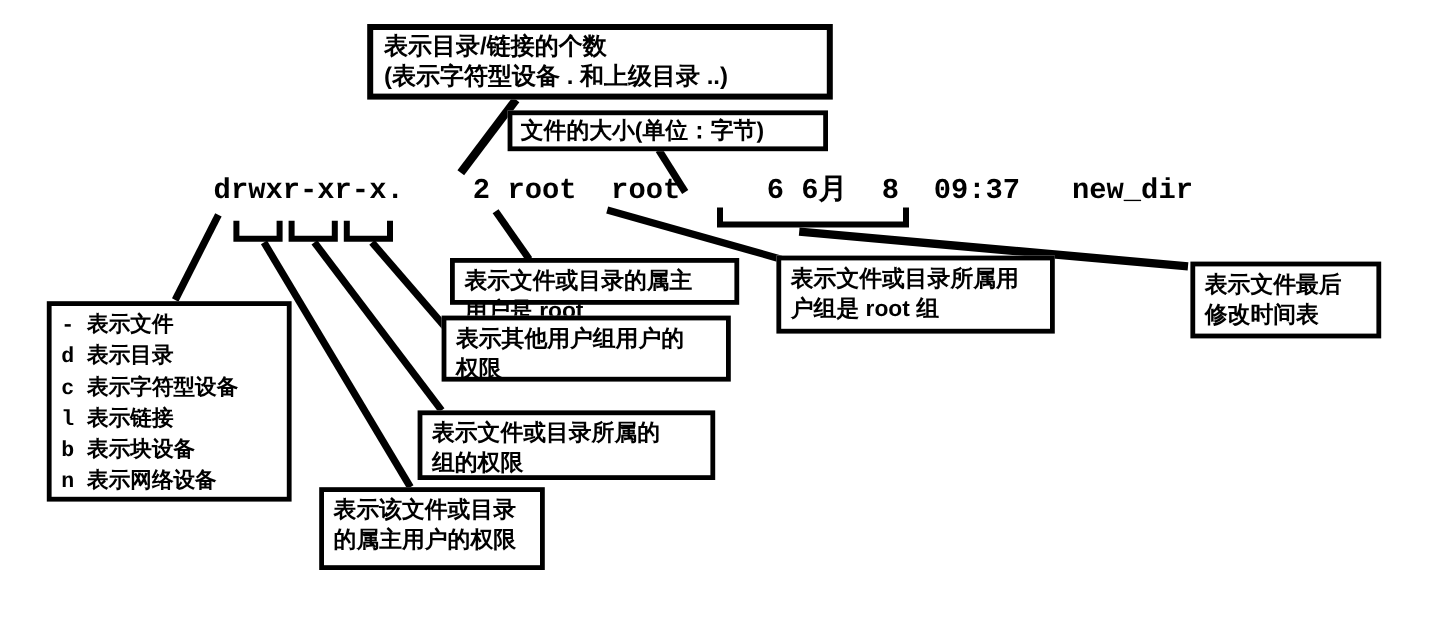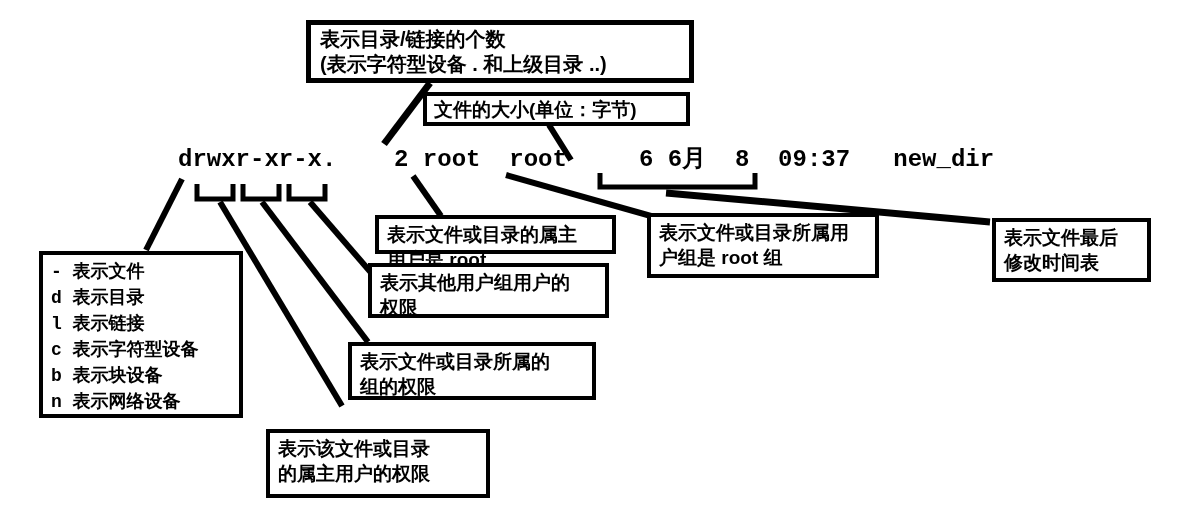--- a/index.html
+++ b/index.html
@@ -62,21 +62,21 @@
     line-height: 25px; padding: 1px 7px;
   }
   #box-file-types {
     left: 18px; top: 251px; width: 204px; height: 167px;
     font-family: "Liberation Mono", "DejaVu Sans Mono", monospace;
     font-size: 18px; line-height: 26px; padding: 4px 8px; margin-left: 21px;
   }
   #box-owner-user  { left: 375px; top: 215px; width: 241px; height: 39px; }
   #box-others-perm { left: 368px; top: 263px; width: 241px; height: 55px; }
   #box-group-perm  { left: 348px; top: 342px; width: 248px; height: 58px; }
-  #box-owner-perm  { left: 266px; top: 429px; width: 224px; height: 69px; }
+  #box-owner-perm  { left: 266px; top: 406px; width: 188px; height: 69px; }
   #box-group-root  { left: 647px; top: 213px; width: 232px; height: 65px; }
   #box-mtime       { left: 992px; top: 218px; width: 159px; height: 64px; }
 </style>
 </head>
 <body>
 
 <div id="stage">
 
   <svg id="connectors" viewBox="0 0 1194 516" xmlns="http://www.w3.org/2000/svg">
 
@@ -103,22 +103,22 @@
     <div class="bline">(表示字符型设备 .  和上级目录 ..)</div>
   </div>
 
   <div class="box" id="box-file-size">
     <div class="bline">文件的大小(单位：字节)</div>
   </div>
 
   <div class="box" id="box-file-types">
     <div class="bline">- 表示文件</div>
     <div class="bline">d 表示目录</div>
+    <div class="bline">c 表示字符型设备</div>
     <div class="bline">l 表示链接</div>
-    <div class="bline">c 表示字符型设备</div>
     <div class="bline">b 表示块设备</div>
     <div class="bline">n 表示网络设备</div>
   </div>
 
   <div class="box" id="box-owner-user">
     <div class="bline">表示文件或目录的属主</div>
     <div class="bline">用户是 root</div>
   </div>
 
   <div class="box" id="box-others-perm">

